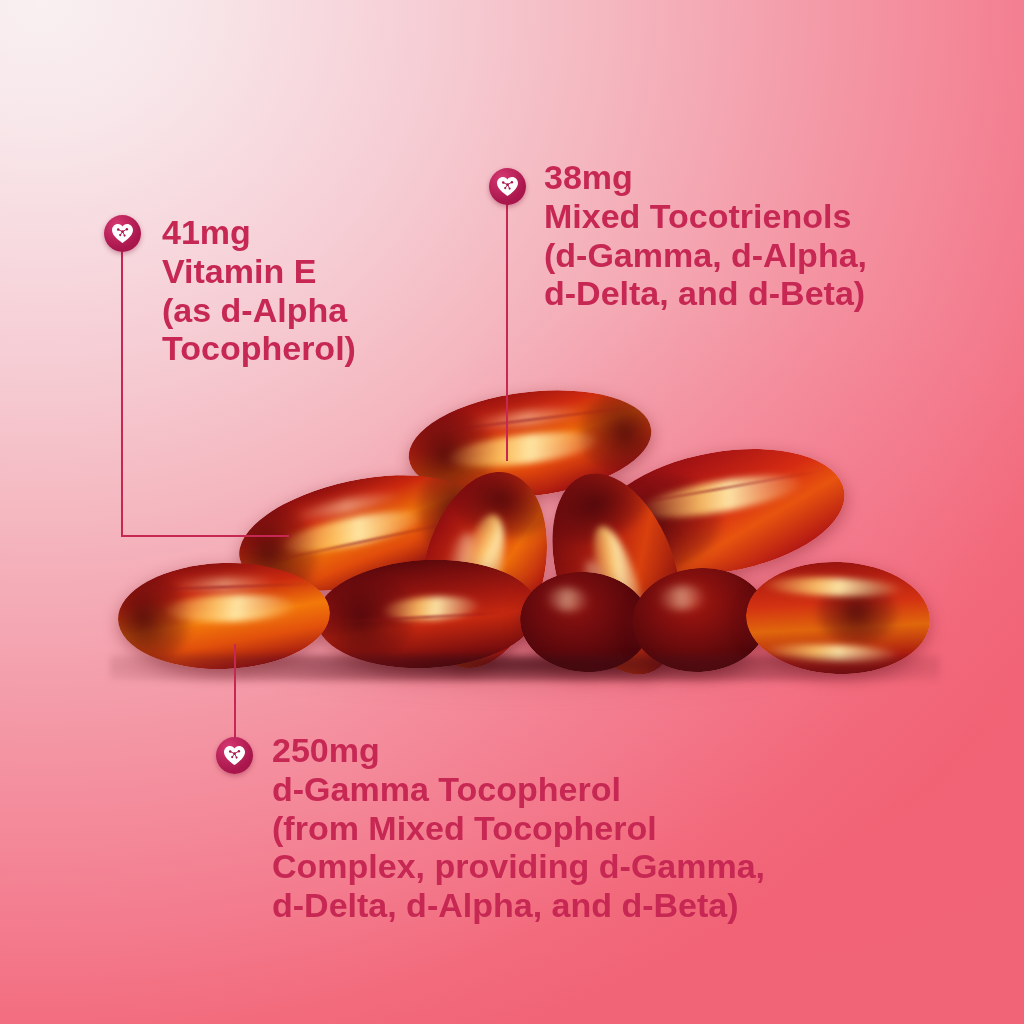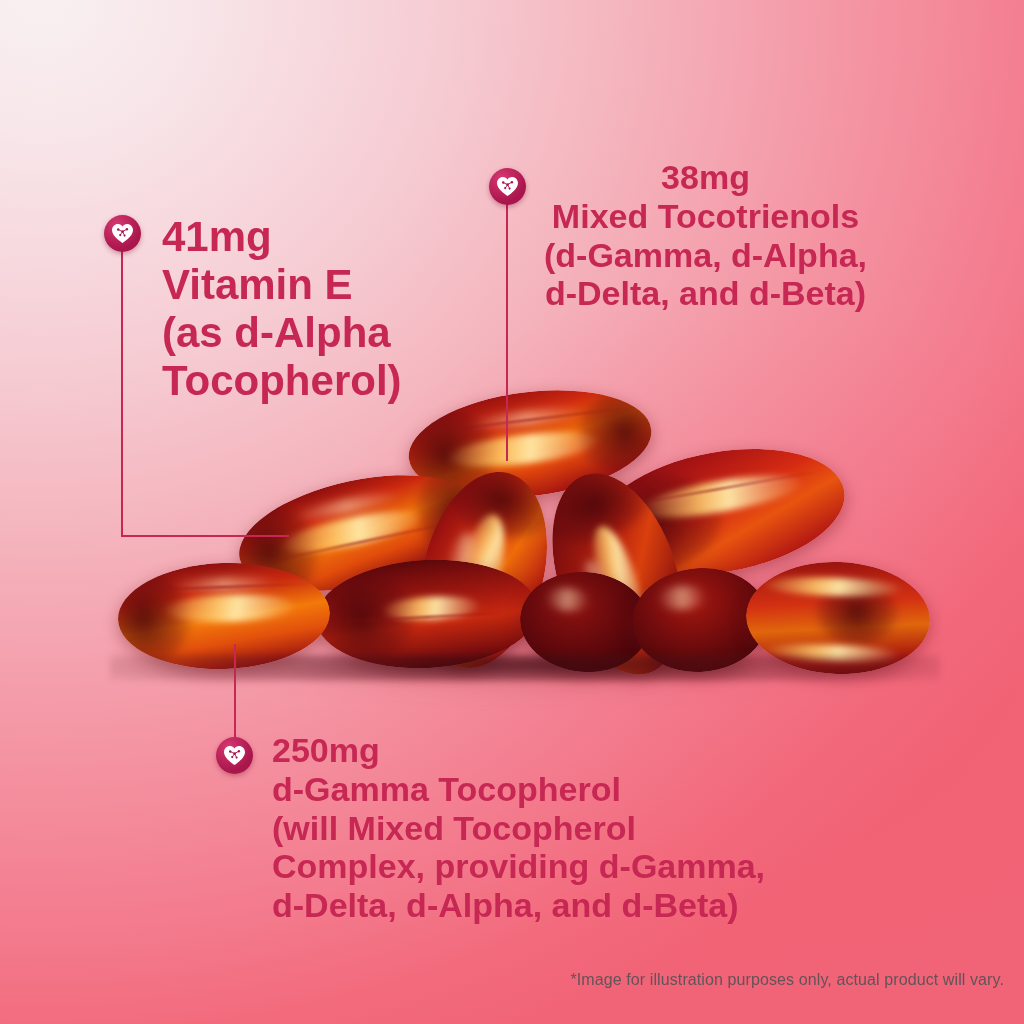--- a/index.html
+++ b/index.html
@@ -147,22 +147,22 @@
   .c-bottom-right .body{background:linear-gradient(175deg,#8a100f 0%,#b31e10 18%,#d33112 38%,#e0660c 58%,#a9180f 82%,#5b070c 100%);}
 
   
   .callout-text{
     position:absolute;
     color:#c62753;
     font-weight:bold;
     line-height:1.14;
     white-space:pre-line;
   }
-  .co-left{left:162px;top:213px;font-size:42px;}
-  .co-topright{left:544px;top:158px;font-size:34px;text-align:center;}
+  .co-left{left:162px;top:213px;font-size:34px;}
+  .co-topright{left:544px;top:158px;font-size:34px;}
   .co-bottom{left:272px;top:731px;font-size:34px;}
 
   
   .lead{position:absolute;background:#c62753;}
   .lead-v{width:2px;}
   .lead-h{height:2px;}
 
   .lead-left-v{left:121px;top:250px;height:287px;}
   .lead-left-h{left:121px;top:535px;width:168px;}
   .lead-top-v{left:506px;top:203px;height:258px;}
@@ -325,19 +325,18 @@
 (as d-Alpha
 Tocopherol)</div>
 
   <div class="callout-text co-topright">38mg
 Mixed Tocotrienols
 (d-Gamma, d-Alpha,
 d-Delta, and d-Beta)</div>
 
   <div class="callout-text co-bottom">250mg
 d-Gamma Tocopherol
-(will Mixed Tocopherol
+(from Mixed Tocopherol
 Complex, providing d-Gamma,
 d-Delta, d-Alpha, and d-Beta)</div>
 
-  <div class="footnote">*Image for illustration purposes only, actual product will vary.</div>
 
 </div>
 
 </body></html>

